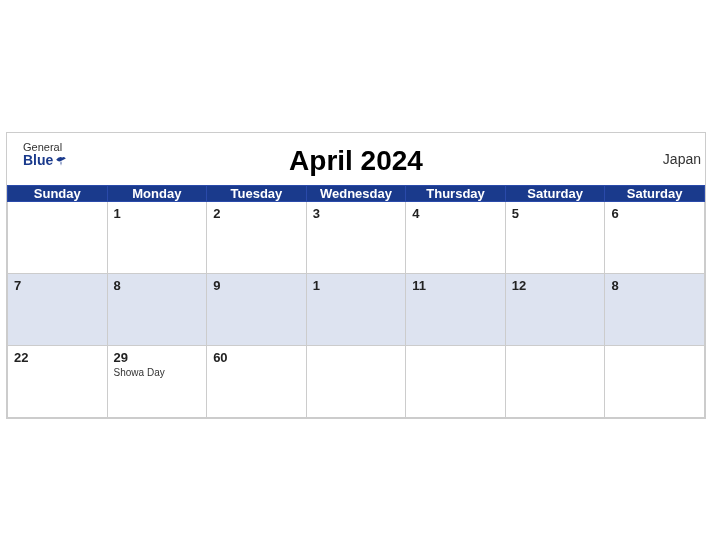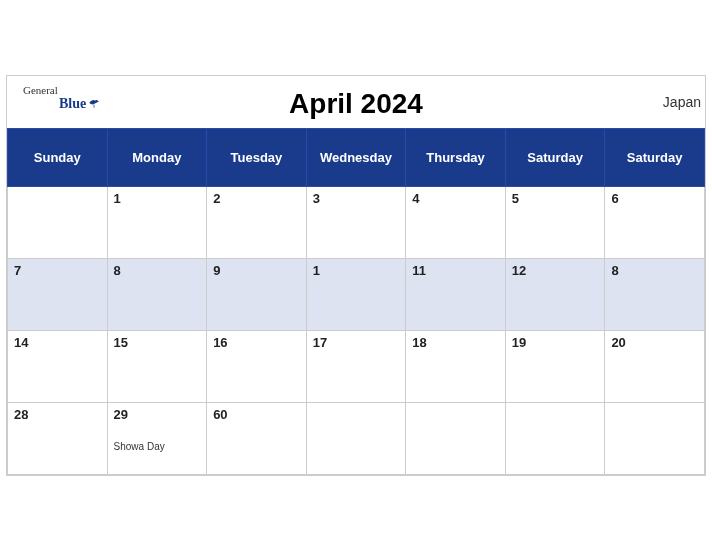--- a/index.html
+++ b/index.html
@@ -24,21 +24,20 @@
       padding: 12px 16px 8px;
       position: relative;
     }
     .logo {
       position: absolute;
       left: 16px;
       top: 8px;
       display: flex;
       flex-direction: column;
       align-items: flex-start;
-      font-family: Liberation Serif, serif;
     }
     .logo-text-general {
       font-size: 11px;
       color: #333;
       line-height: 1.1;
     }
     .logo-text-blue {
       font-size: 14px;
       font-weight: bold;
       color: #1a3a8c;
@@ -66,61 +65,61 @@
       color: #333;
     }
     .calendar-grid {
       width: 100%;
       border-collapse: collapse;
     }
     .calendar-grid th {
       background-color: #1a3a8c;
       color: #fff;
       text-align: center;
-      padding: 21px 4px;
+      padding: 0 4px;
       font-size: 13px;
       font-weight: bold;
       border: 1px solid #2a4aaa;
     }
     .calendar-grid td {
       border: 1px solid #ccc;
       vertical-align: top;
       width: calc(100% / 7);
       height: 72px;
       padding: 4px 6px;
       font-size: 13px;
       color: #222;
     }
     .day-number {
       font-weight: bold;
       font-size: 13px;
     }
     .holiday-name {
       font-size: 10px;
       color: #333;
-      margin-top: 19px;
+      margin-top: 2px;
     }
     .empty-cell {
       background: #fff;
     }
     .row-stripe-light td {
       background-color: #fff;
     }
     .row-stripe-dark td {
       background-color: #dde3f0;
     }
   </style>
 </head>
 <body>
 
 <div class="calendar-wrapper">
   <div class="calendar-header">
     <div class="logo">
       <span class="logo-text-general">General</span>
-      <div style="display:flex;align-items:flex-end;position:relative;margin-left:36px;">
+      <div style="display:flex;align-items:flex-end;position:relative;">
         <span class="logo-text-blue">Blue</span>
         <svg class="logo-bird" viewBox="0 0 20 20" xmlns="http://www.w3.org/2000/svg">
           <path d="M2 8 Q6 2 12 4 Q16 2 18 6 Q14 8 10 10 Q6 12 2 8Z" fill="#1a3a8c"></path>
           <path d="M10 10 Q12 14 10 18 Q8 14 10 10Z" fill="#1a3a8c"></path>
         </svg>
       </div>
     </div>
     <h1 class="calendar-title">April 2024</h1>
     <div class="country-label">Japan</div>
   </div>
@@ -150,30 +149,21 @@
         <tr class="row-stripe-dark">
           <td><span class="day-number">7</span></td>
           <td><span class="day-number">8</span></td>
           <td><span class="day-number">9</span></td>
           <td><span class="day-number">1</span></td>
           <td><span class="day-number">11</span></td>
           <td><span class="day-number">12</span></td>
           <td><span class="day-number">8</span></td>
         </tr>
         <tr class="row-stripe-light">
-          <td><span class="day-number">14</span></td>
-          <td><span class="day-number">15</span></td>
-          <td><span class="day-number">16</span></td>
-          <td><span class="day-number">17</span></td>
-          <td><span class="day-number">18</span></td>
-          <td><span class="day-number">19</span></td>
-          <td><span class="day-number">20</span></td>
-        </tr>
-        <tr class="row-stripe-light">
-          <td><span class="day-number">28</span></td>
+          <td><span class="day-number">22</span></td>
           <td><span class="day-number">29</span><div class="holiday-name">Showa Day</div></td>
           <td><span class="day-number">60</span></td>
           <td class="empty-cell"></td>
           <td class="empty-cell"></td>
           <td class="empty-cell"></td>
           <td class="empty-cell"></td>
         </tr>
       </tbody>
   </table>
 </div>

